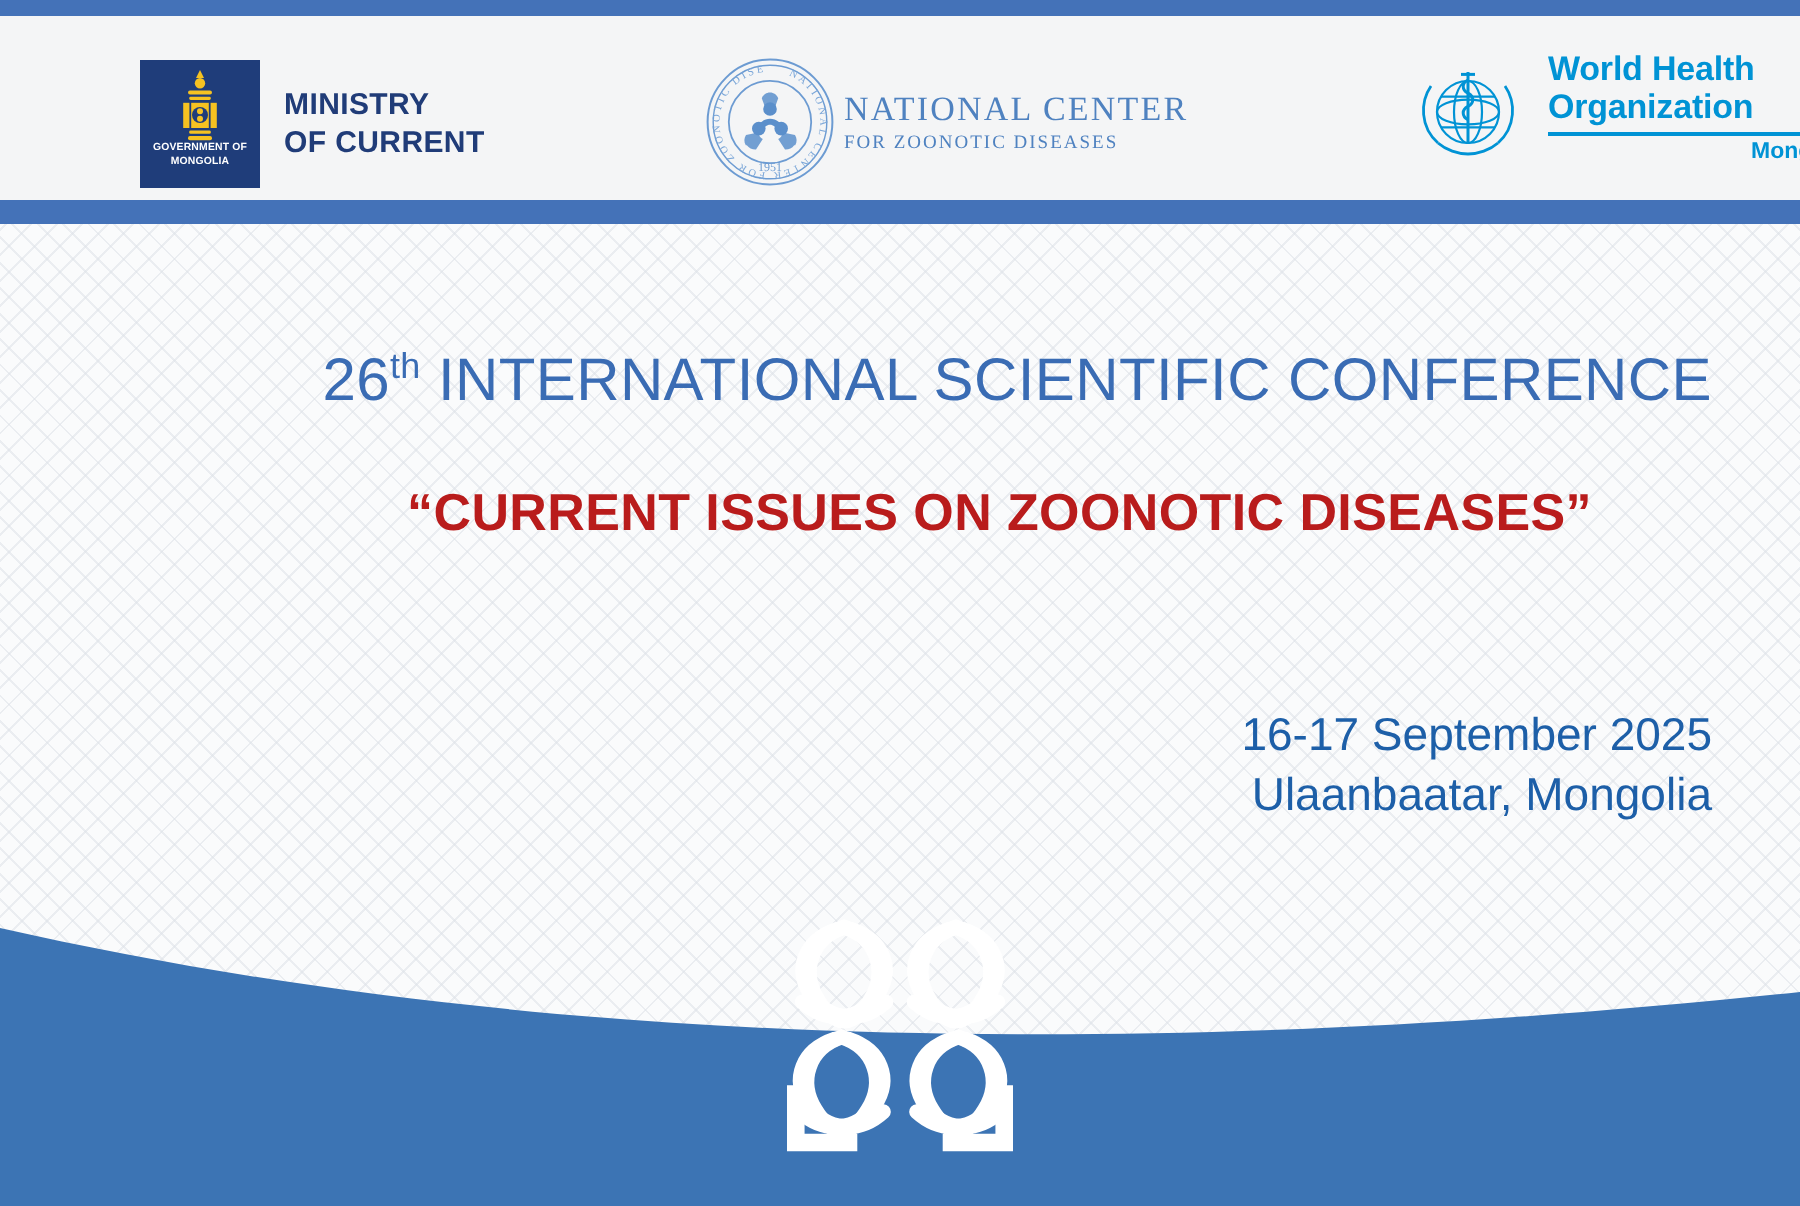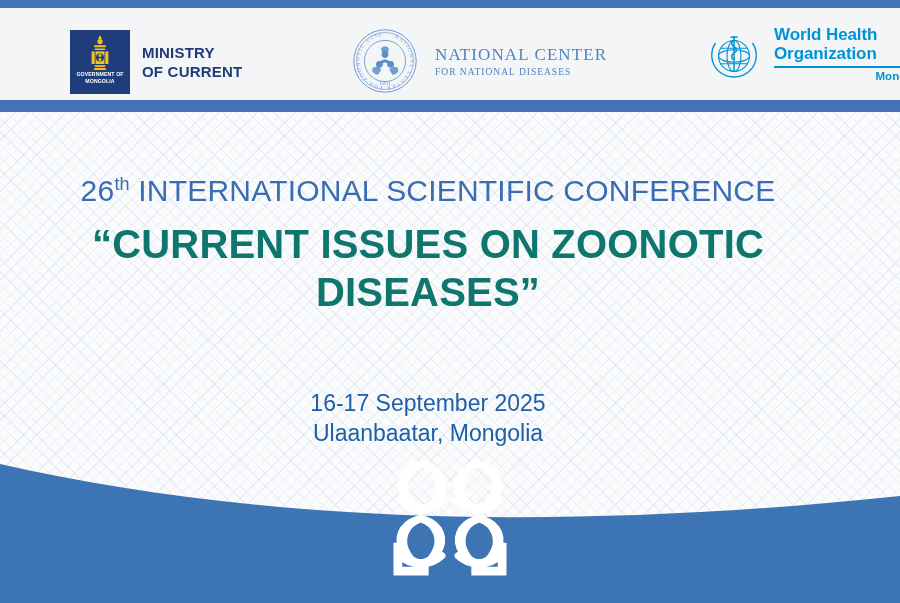--- a/index.html
+++ b/index.html
@@ -42,21 +42,21 @@
     color:#ffffff;font-size:5.2px;font-weight:bold;letter-spacing:.1px;
     line-height:6.5px;
   }
   .moh-text{
     margin-left:12px;color:#203c78;font-weight:bold;
     font-size:15px;line-height:19px;letter-spacing:.2px;
   }
 
   
   .nczd{position:absolute;left:352px;top:20px;display:flex;align-items:center;}
-  .nczd-text{margin-left:17px;font-family:"Liberation Serif", serif;color:#4f82c0;}
+  .nczd-text{margin-left:4px;font-family:"Liberation Serif", serif;color:#4f82c0;}
   .nczd-t1{font-size:17px;letter-spacing:1.1px;line-height:19px;}
   .nczd-t2{font-size:9.5px;letter-spacing:1.0px;line-height:12px;margin-top:2px;}
 
   
   .who{position:absolute;left:702px;top:18px;display:flex;align-items:flex-start;}
   .who-text{margin-left:8px;}
   .who-name{
     color:#0093d5;font-weight:bold;font-size:17px;line-height:18.5px;
     letter-spacing:-.1px;
   }
@@ -68,28 +68,28 @@
   
   .body-area{
     position:absolute;left:0;top:112px;width:900px;height:491px;
     background-color:#fafbfc;
     background-image:
       repeating-linear-gradient(45deg, rgba(222,226,232,.55) 0 1px, rgba(0,0,0,0) 1px 9px),
       repeating-linear-gradient(-45deg, rgba(222,226,232,.55) 0 1px, rgba(0,0,0,0) 1px 9px);
   }
 
   
-  .t-wrap{position:absolute;left:0;top:112px;width:856px;text-align:center;}
+  .t-wrap{position:absolute;left:0;top:112px;width:856px;text-align:right;}
   .line1{
     margin-top:62px;color:#3a6cb4;font-size:30px;font-weight:normal;
     letter-spacing:.2px;white-space:nowrap;
   }
   .line1 sup{font-size:18px;vertical-align:super;line-height:0;}
   .line2{
-    margin-top:12px;color:#0f766e;font-size:40px;font-weight:bold;
+    margin-top:24px;color:#b91c1c;font-size:26px;font-weight:bold;
     line-height:48px;letter-spacing:.2px;padding:0 60px;
   }
   .meta{
     margin-top:72px;color:#1d5fa8;font-size:23px;line-height:30px;
     font-weight:normal;
   }
 
   
   .waves{position:absolute;left:0;bottom:0;width:900px;height:145px;}
   .waves svg{display:block;width:900px;height:145px;}
@@ -153,21 +153,21 @@
           <path d="M44.6 45.6c-1.1 1.5-2.8 2.3-4.6 2.2l-3.4-5.3c.6-.3 1.1-.8 1.5-1.3.4-.6.7-1.2.8-1.9l6.1 1.2c1 1.5 1.1 3.5.1 5.1z" opacity=".85" transform="translate(0.5,-1)"></path>
         </g>
         <text x="33" y="57.4" text-anchor="middle" font-family="Liberation Serif, serif" font-size="6" fill="#6c9bd2">1951</text>
         <path id="ringpath" d="M33,7.8 a25.2,25.2 0 1,1 -0.1,0" fill="none"></path>
         <text font-family="Liberation Serif, serif" font-size="5.3" fill="#7aa6d8" letter-spacing="1.35">
           <textPath href="#ringpath" startOffset="6%">NATIONAL CENTER FOR ZOONOTIC DISEASES</textPath>
         </text>
       </svg>
       <div class="nczd-text">
         <div class="nczd-t1">NATIONAL CENTER</div>
-        <div class="nczd-t2">FOR NATIONAL DISEASES</div>
+        <div class="nczd-t2">FOR ZOONOTIC DISEASES</div>
       </div>
     </div>
 
     <div class="who">
       <svg width="64" height="64" viewBox="0 0 64 64">
         <g fill="none" stroke="#0093d5" stroke-width="1.1">
           <circle cx="32" cy="30" r="15.5"></circle>
           <ellipse cx="32" cy="30" rx="7" ry="15.5"></ellipse>
           <ellipse cx="32" cy="30" rx="15.5" ry="6.2"></ellipse>
           <path d="M18.5 22.3h27M18.5 37.7h27"></path>

